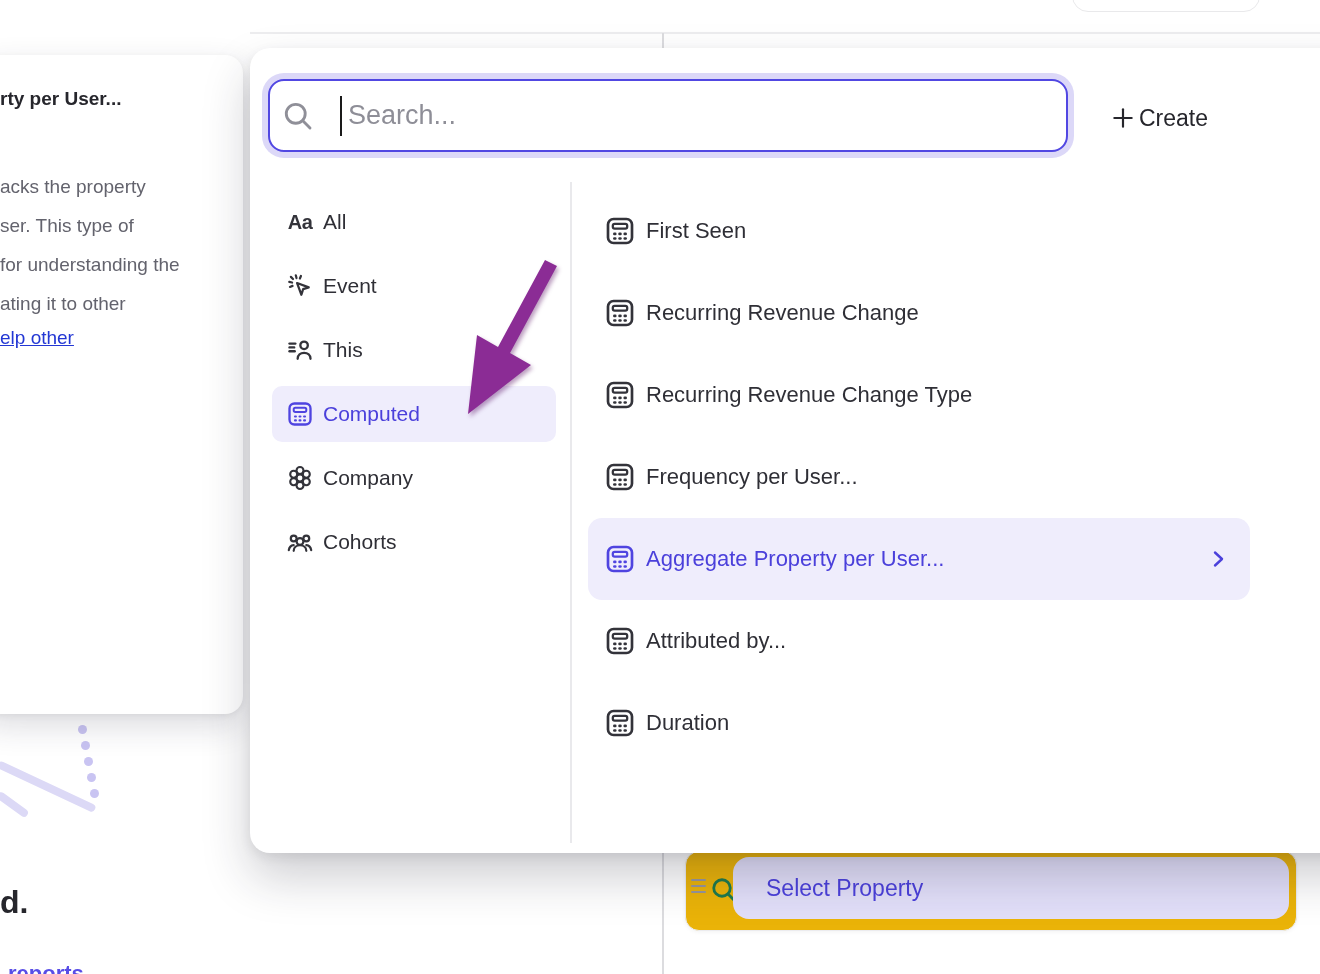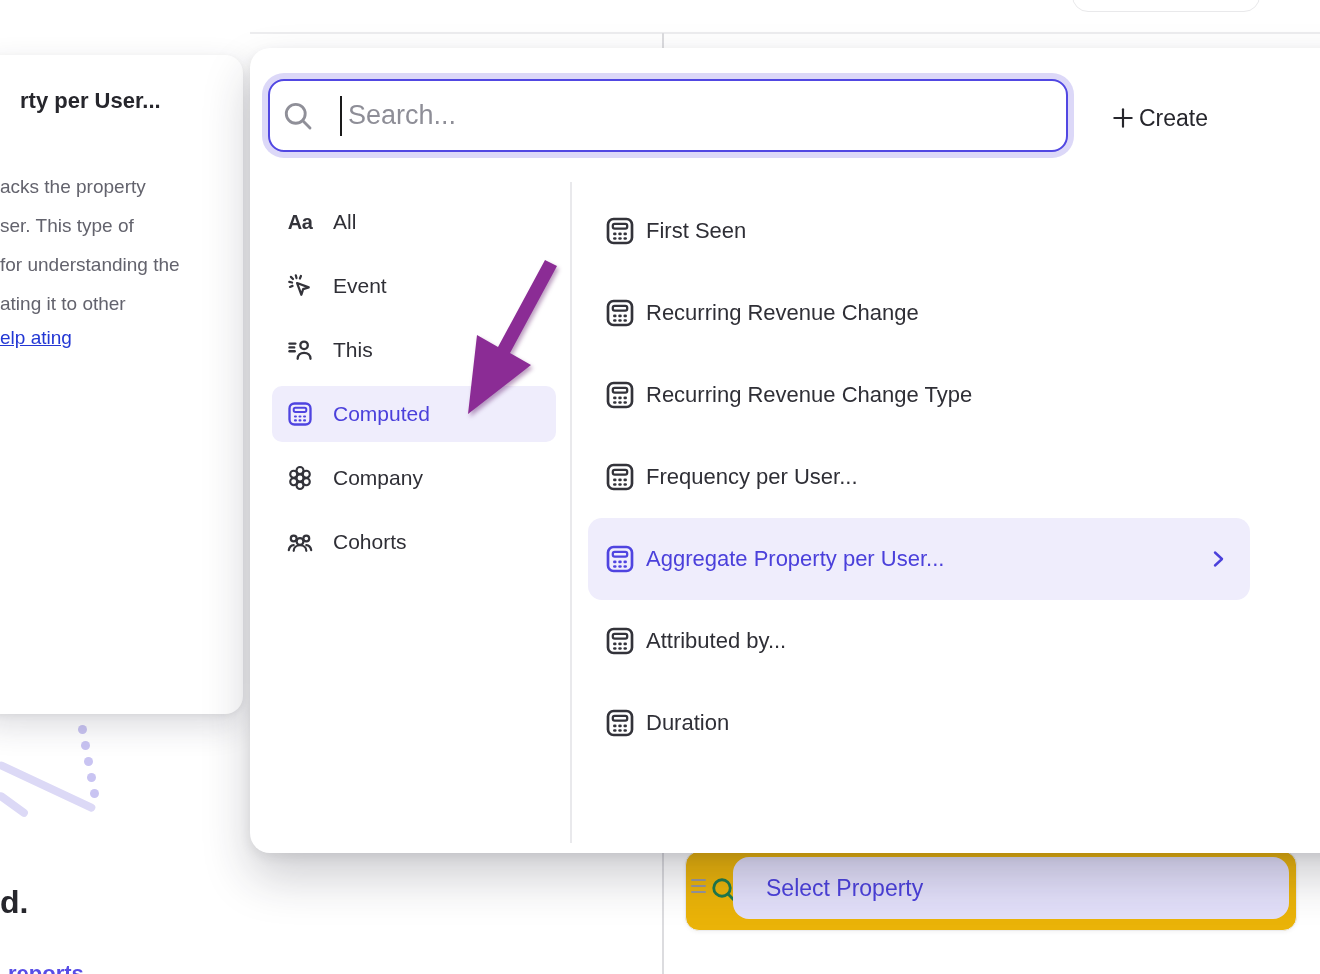--- a/index.html
+++ b/index.html
@@ -14,21 +14,21 @@
     border:1.5px solid #e9e9eb;background:#fff;z-index:1;}
   .bg-gray-block{position:absolute;left:1292px;top:98px;width:28px;height:80px;background:#f1f0f2;z-index:1;}
   .bg-faint-card1{position:absolute;left:1294px;top:252px;width:40px;height:98px;border-radius:18px 0 0 18px;
     background:#fafafb;border:1px solid #f1f1f3;border-right:none;z-index:1;}
   .bg-faint-card2{position:absolute;left:1297px;top:482px;width:40px;height:90px;border-radius:16px 0 0 16px;
     background:#fff;border:1.5px solid #ececef;border-right:none;z-index:1;}
 
   
   .tooltip-card{position:absolute;left:-20px;top:55px;width:263px;height:659px;background:#fff;
     border-radius:18px;box-shadow:0 12px 32px rgba(40,40,60,.16),0 2px 6px rgba(0,0,0,.06);z-index:4;}
-  .tt-title{position:absolute;left:20px;top:33px;font-size:22px;font-weight:700;color:#26262c;white-space:nowrap;padding-left:20px;}
+  .tt-title{position:absolute;left:20px;top:33px;font-size:19px;font-weight:700;color:#26262c;white-space:nowrap;}
   .tt-body{position:absolute;left:20px;top:112px;font-size:19px;line-height:39px;color:#63636d;white-space:nowrap;}
   .tt-link{position:absolute;left:20px;top:272px;font-size:19px;color:#2337d4;text-decoration:underline;cursor:pointer;white-space:nowrap;}
 
   
   .deco-line{position:absolute;height:8px;border-radius:4px;background:#dcd9f6;transform-origin:left center;z-index:1;}
   .deco-lineA{left:-2px;top:760px;width:107px;transform:rotate(25deg);}
   .deco-lineB{left:-2px;top:790px;width:36px;transform:rotate(36deg);}
   .deco-dot{position:absolute;width:9px;height:9px;border-radius:50%;background:#c9c4f2;z-index:1;}
 
   .heading-fragment{position:absolute;left:0;top:884px;font-size:32px;font-weight:700;color:#26262c;z-index:1;}
@@ -53,21 +53,21 @@
     font-size:27px;color:#26262c;outline:none;background:#fff;}
   .search-input::placeholder{color:#8e8e97;}
   .search-icon{position:absolute;left:12px;top:19px;pointer-events:none;}
   .search-caret{position:absolute;left:72px;top:17px;width:2px;height:40px;background:#1a1a1a;}
   .create-btn{position:absolute;left:860px;top:50px;height:40px;display:flex;align-items:center;gap:3px;cursor:pointer;}
   .create-btn .lbl{font-size:23px;font-weight:500;color:#26262c;}
   .panel-divider{position:absolute;left:320px;top:134px;width:1.5px;height:661px;background:#e9e9ec;}
 
   .cat-list{position:absolute;left:22px;top:146px;width:284px;}
   .cat-row{display:flex;align-items:center;box-sizing:border-box;height:56px;margin-bottom:8px;padding:0 14px;
-    border-radius:10px;gap:19px;font-size:21px;font-weight:500;color:#2f2f36;cursor:pointer;}
+    border-radius:10px;gap:9px;font-size:21px;font-weight:500;color:#2f2f36;cursor:pointer;}
   .cat-row.sel{background:#efedfc;color:#4b40db;}
   .cat-row .icn{width:28px;height:28px;display:flex;align-items:center;justify-content:center;flex:none;}
   .aa-glyph{font-size:20px;font-weight:600;color:#33333a;letter-spacing:-0.5px;}
 
   .prop-list{position:absolute;left:338px;top:142px;width:662px;}
   .prop-row{display:flex;align-items:center;box-sizing:border-box;height:82px;padding:0 20px 0 16px;
     border-radius:14px;gap:10px;font-size:22px;font-weight:500;color:#2f2f36;cursor:pointer;}
   .prop-row.sel{background:#efedfc;color:#4b40db;}
   .prop-row .icn{width:32px;height:32px;display:flex;align-items:center;justify-content:center;flex:none;}
   .prop-row .chev{margin-left:auto;display:flex;align-items:center;}
@@ -89,21 +89,21 @@
   <div class="bg-faint-card2"></div>
 
   <div class="tooltip-card">
     <div class="tt-title">rty per User...</div>
     <div class="tt-body">
       <div>acks the property</div>
       <div>ser. This type of</div>
       <div>for understanding the</div>
       <div>ating it to other</div>
     </div>
-    <div class="tt-link">elp ating</div>
+    <div class="tt-link">elp other</div>
   </div>
 
   <div class="deco-line deco-lineA"></div>
   <div class="deco-line deco-lineB"></div>
   <div class="deco-dot" style="left:78px;top:725px;"></div>
   <div class="deco-dot" style="left:81px;top:741px;"></div>
   <div class="deco-dot" style="left:84px;top:757px;"></div>
   <div class="deco-dot" style="left:87px;top:773px;"></div>
   <div class="deco-dot" style="left:90px;top:789px;"></div>
 

